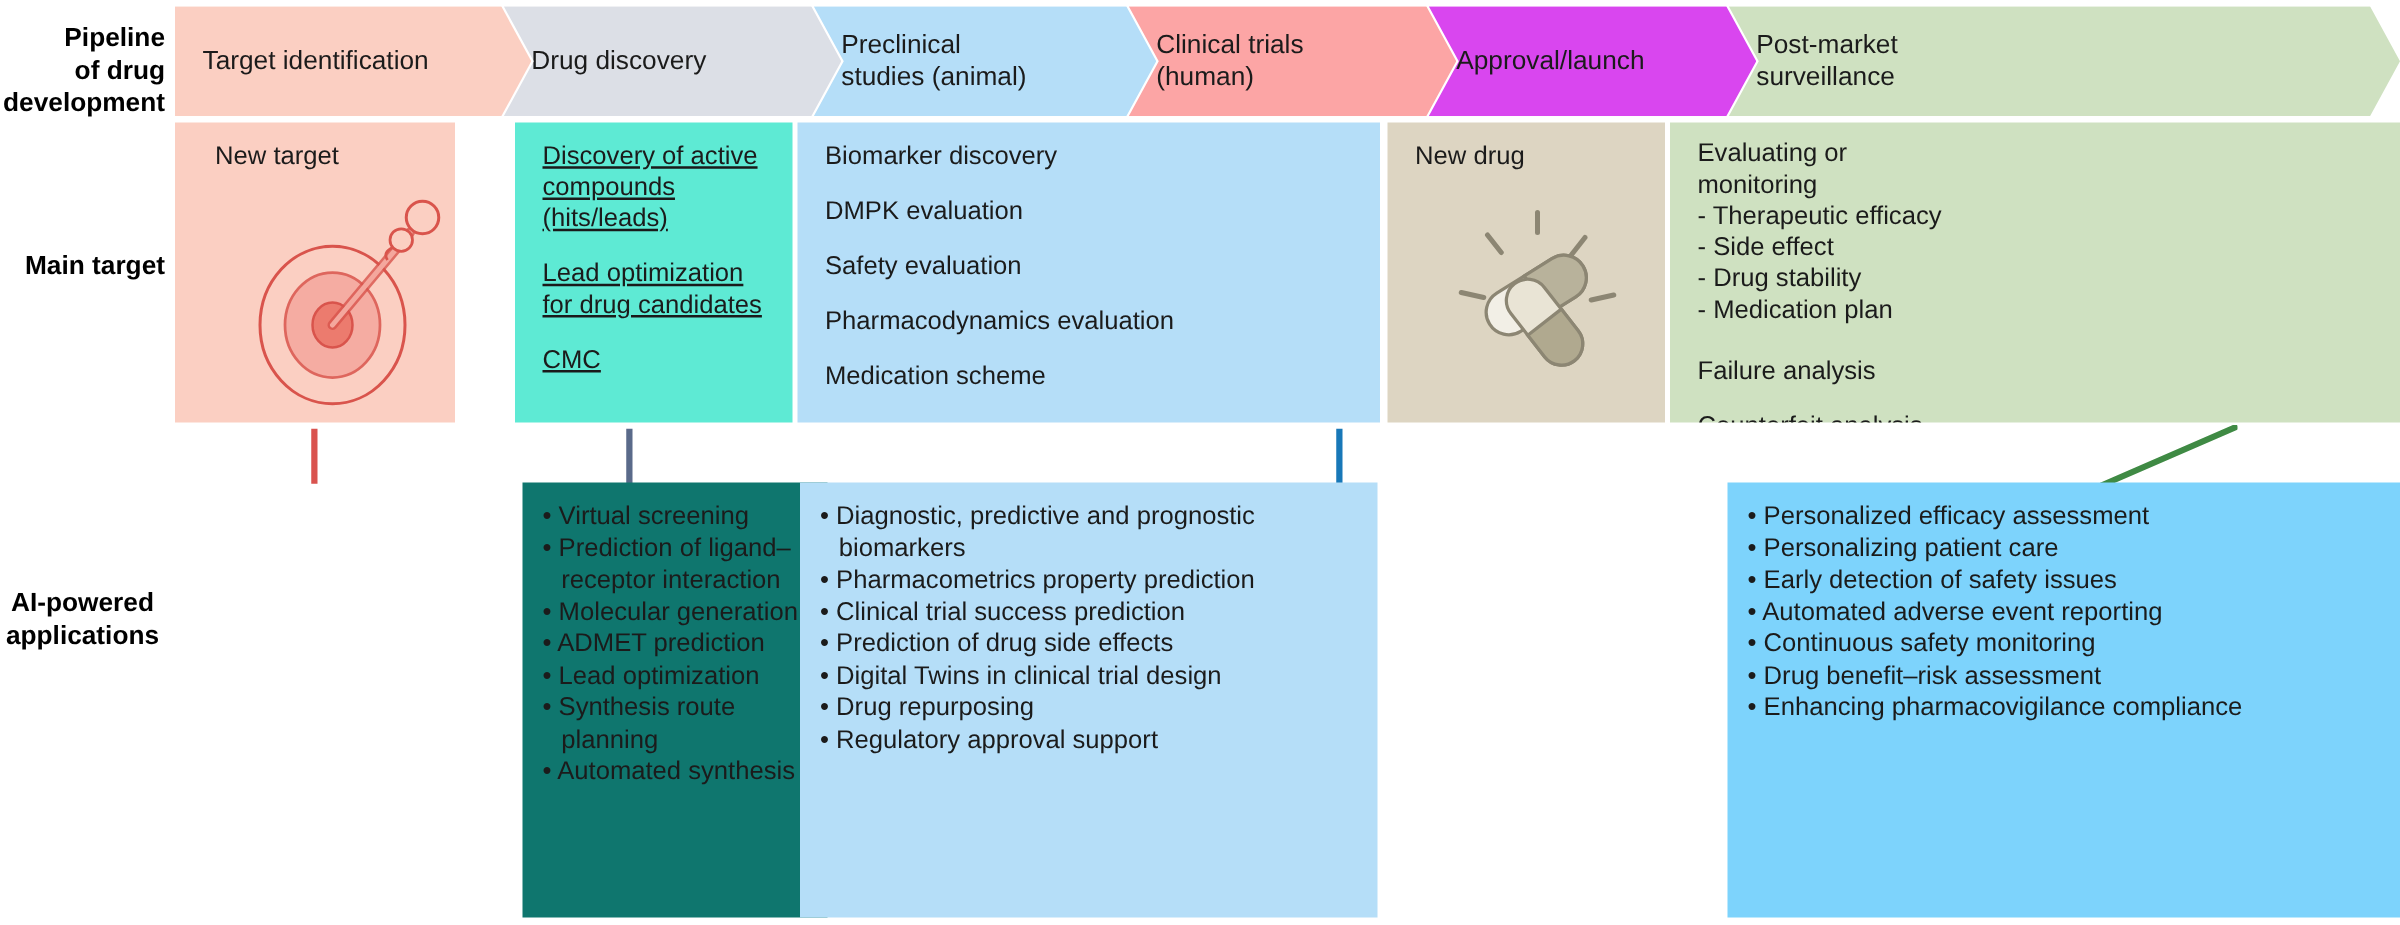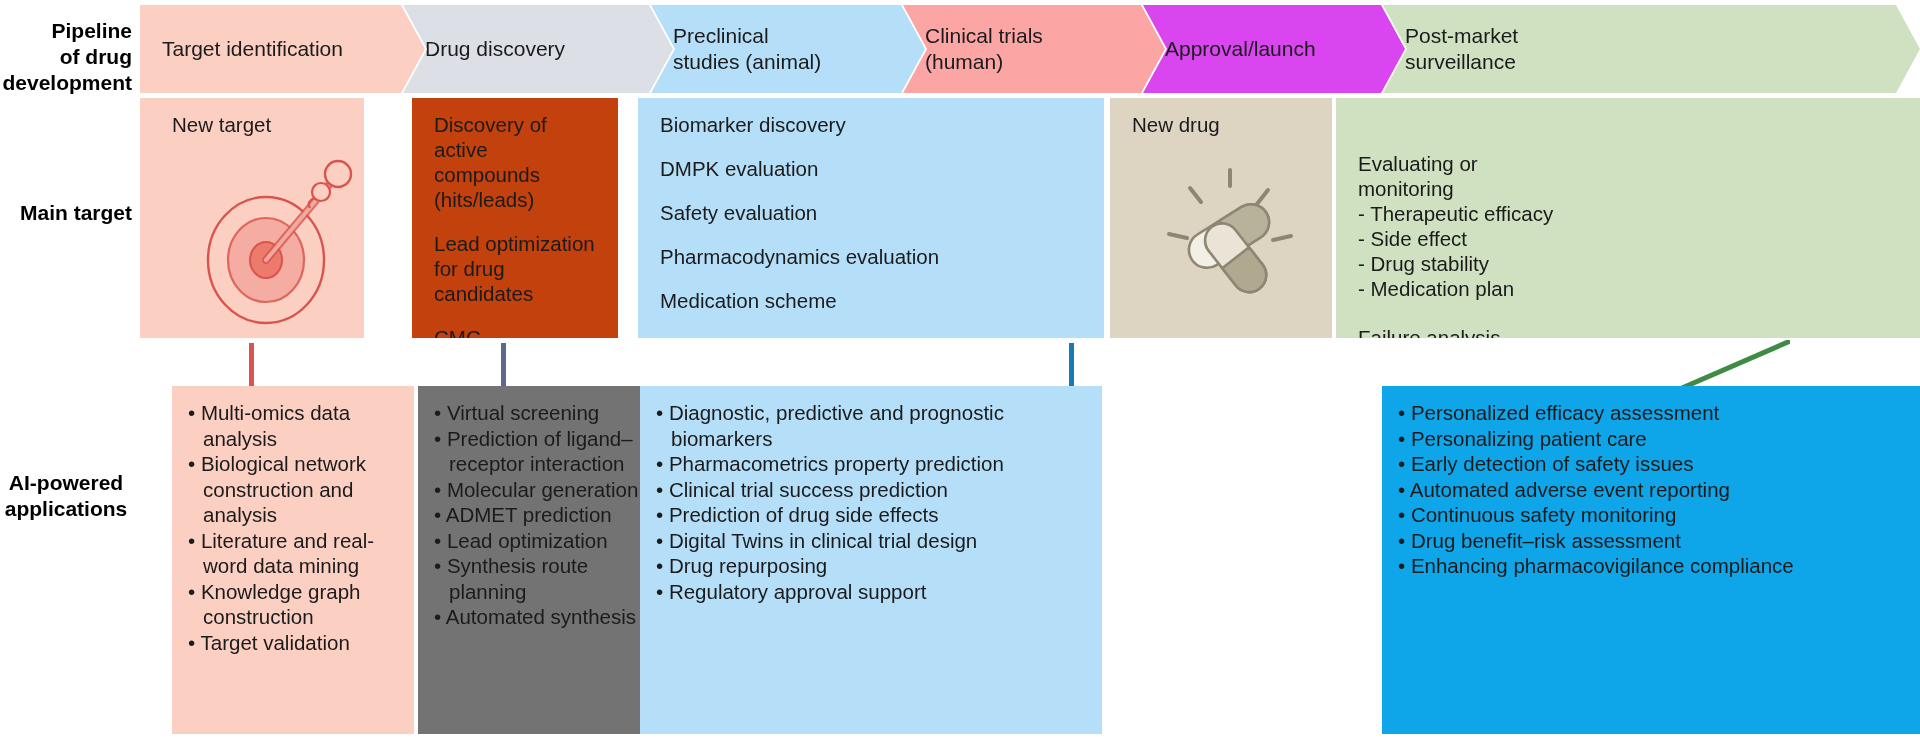--- a/index.html
+++ b/index.html
@@ -133,21 +133,21 @@
       <ellipse cx="78" cy="120" rx="38" ry="42" fill="#f4a79d" stroke="#d9544c" stroke-width="2.2" opacity="0.85"></ellipse>
       <ellipse cx="78" cy="120" rx="16" ry="18" fill="#ec7b6e" stroke="#d9544c" stroke-width="2"></ellipse>
       <line x1="78" y1="120" x2="140" y2="46" stroke="#d9544c" stroke-width="8" stroke-linecap="round" opacity="0.8"></line>
       <line x1="78" y1="120" x2="140" y2="46" stroke="#f4a79d" stroke-width="4" stroke-linecap="round"></line>
       <circle cx="150" cy="34" r="13" fill="#fbcfc2" stroke="#d9544c" stroke-width="2.4"></circle>
       <circle cx="133" cy="52" r="9" fill="#fbcfc2" stroke="#d9544c" stroke-width="2.2"></circle>
       <path d="M126 58 q-8 4 -4 10" fill="none" stroke="#d9544c" stroke-width="2.2"></path>
     </svg>
   </div>
 
-  <div class="taskcell" style="left:412px; width:206px; background:#c2410c;">
+  <div class="taskcell" style="left:412px; width:222px; background:#5eead4;text-decoration:underline;">
     <div class="line">Discovery of active
 compounds
 (hits/leads)</div>
     <div class="line">Lead optimization
 for drug candidates</div>
     <div class="line">CMC</div>
   </div>
 
   <div class="taskcell" style="left:638px; width:466px; background:#b5def8;">
     <div class="line">Biomarker discovery</div>
@@ -175,50 +175,41 @@
         <path d="M84 66 H110 a18 18 0 0 1 0 36 H84 Z" fill="#b8b29b" stroke="#8c8673" stroke-width="2.6"></path>
       </g>
       <g transform="rotate(52 88 104)">
         <rect x="52" y="86" width="78" height="34" rx="17" fill="#e9e4d5" stroke="#8c8673" stroke-width="2.6"></rect>
         <path d="M91 86 H113 a17 17 0 0 1 0 34 H91 Z" fill="#b0a98f" stroke="#8c8673" stroke-width="2.6"></path>
       </g>
     </svg>
   </div>
 
   <div class="taskcell" style="left:1336px; width:584px; background:#cfe1c1; padding-top:12px;">
-    <div class="line" style="margin-bottom:24px;margin-top:41px;">Evaluating or
+    <div class="line" style="margin-bottom:24px;">Evaluating or
 monitoring
 - Therapeutic efficacy
 - Side effect
 - Drug stability
 - Medication plan</div>
     <div class="line">Failure analysis</div>
     <div class="line" style="margin-bottom:0;">Counterfeit analysis</div>
   </div>
 
   <div class="connector" style="left:249px; top:343px; width:5px; height:44px; background:#d9534f;"></div>
   <div class="connector" style="left:501px; top:343px; width:5px; height:44px; background:#5a6a8a;"></div>
   <div class="connector" style="left:1069px; top:343px; width:5px; height:44px; background:#1878b8;"></div>
   <div class="connector" style="left:1680px; top:340px; width:110px; height:50px;">
     <svg width="110" height="50" viewBox="0 0 110 50">
       <line x1="2" y1="48" x2="108" y2="2" stroke="#3f8a44" stroke-width="5" stroke-linecap="round"></line>
     </svg>
   </div>
 
-  <div class="aicell" style="left:172px; width:242px; background:#fbcfc2;">
-    <ul>
-      <li>Multi-omics data analysis</li>
-      <li>Biological network construction and analysis</li>
-      <li>Literature and real-word data mining</li>
-      <li>Knowledge graph construction</li>
-      <li>Target validation</li>
-    </ul>
-  </div>
-
-  <div class="aicell" style="left:418px; width:244px; background:#737373;">
+
+  <div class="aicell" style="left:418px; width:244px; background:#0f766e;">
     <ul>
       <li>Virtual screening</li>
       <li>Prediction of ligand–receptor interaction</li>
       <li>Molecular generation</li>
       <li>ADMET prediction</li>
       <li>Lead optimization</li>
       <li>Synthesis route planning</li>
       <li>Automated synthesis</li>
     </ul>
   </div>
@@ -228,21 +219,21 @@
       <li>Diagnostic, predictive and prognostic biomarkers</li>
       <li>Pharmacometrics property prediction</li>
       <li>Clinical trial success prediction</li>
       <li>Prediction of drug side effects</li>
       <li>Digital Twins in clinical trial design</li>
       <li>Drug repurposing</li>
       <li>Regulatory approval support</li>
     </ul>
   </div>
 
-  <div class="aicell" style="left:1382px; width:538px; background:#0ea5e9;">
+  <div class="aicell" style="left:1382px; width:538px; background:#7dd3fc;">
     <ul>
       <li>Personalized efficacy assessment</li>
       <li>Personalizing patient care</li>
       <li>Early detection of safety issues</li>
       <li>Automated adverse event reporting</li>
       <li>Continuous safety monitoring</li>
       <li>Drug benefit–risk assessment</li>
       <li>Enhancing pharmacovigilance compliance</li>
     </ul>
   </div>

